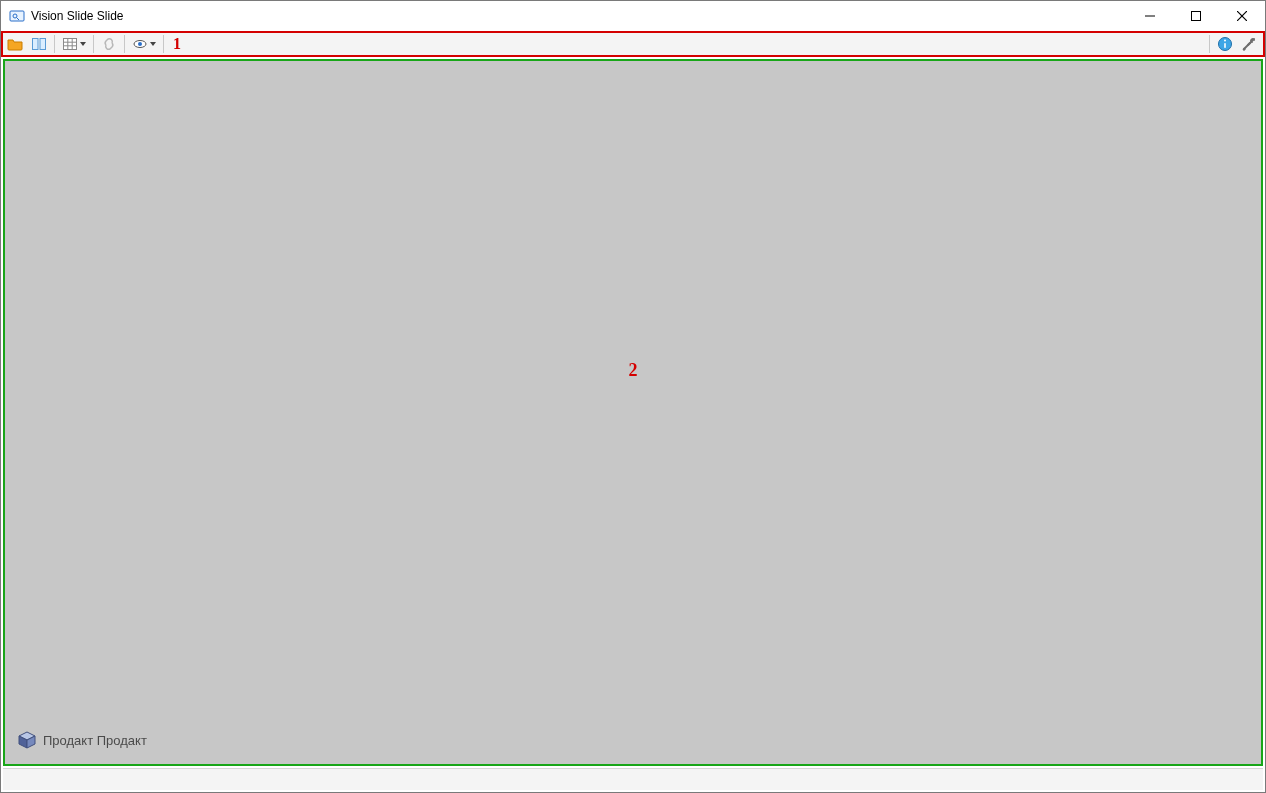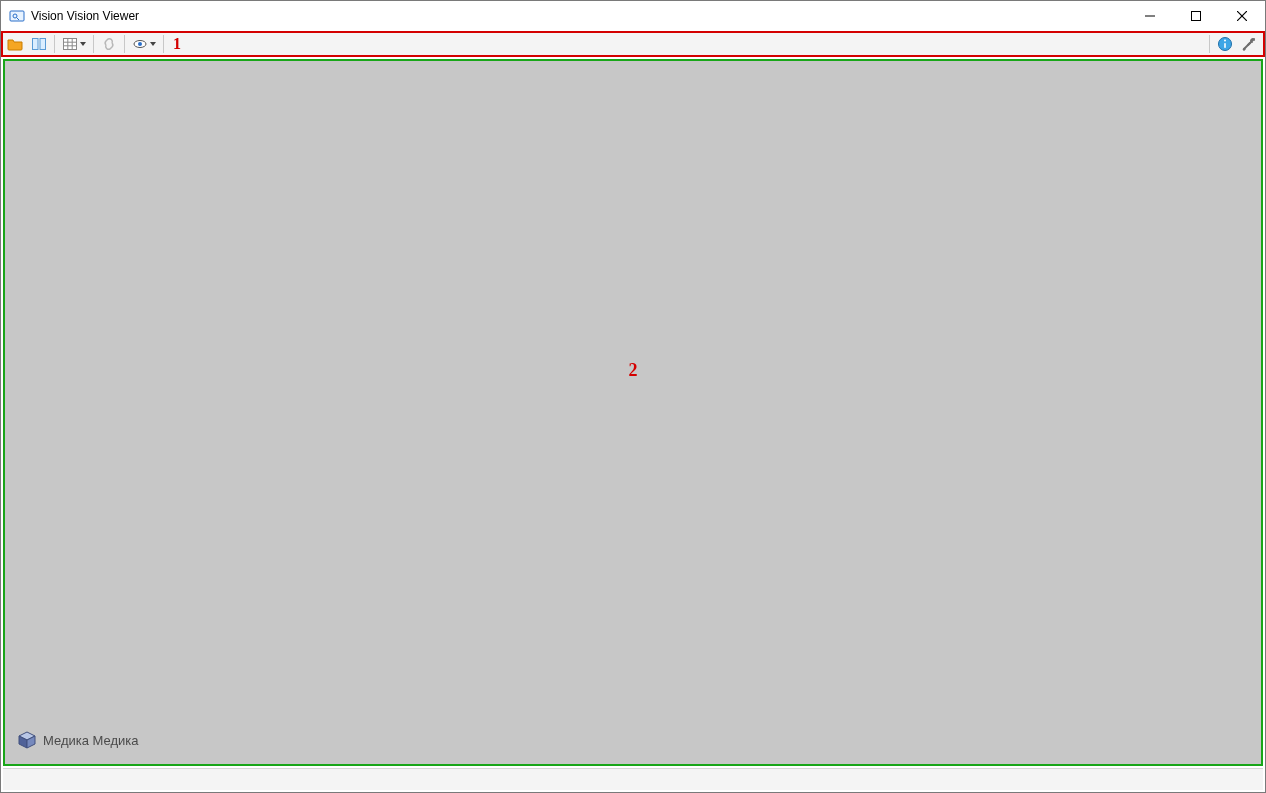--- a/index.html
+++ b/index.html
@@ -35,21 +35,21 @@
 <div class="window">
 
   <div class="titlebar">
     <span class="app-icon">
       <svg width="16" height="16" viewBox="0 0 16 16">
         <rect x="1" y="3" width="14" height="10" rx="1" fill="#e8f3ff" stroke="#2a6fc9"></rect>
         <circle cx="6" cy="8" r="2" fill="none" stroke="#2a6fc9"></circle>
         <line x1="7.5" y1="9.5" x2="10" y2="12" stroke="#2a6fc9"></line>
       </svg>
     </span>
-    <span class="title">Vision Vision Viewer</span>
+    <span class="title">Vision Slide Slide</span>
     <span class="spacer"></span>
     <div class="win-btn">
       <svg width="10" height="10" viewBox="0 0 10 10">
           <line x1="0" y1="5" x2="10" y2="5" stroke="#000" stroke-width="1"></line>
         </svg>
     </div>
     <div class="win-btn">
       <svg width="10" height="10" viewBox="0 0 10 10">
           <rect x="0.5" y="0.5" width="9" height="9" fill="none" stroke="#000" stroke-width="1"></rect>
         </svg>
@@ -142,19 +142,19 @@
   <div class="viewport-wrap">
     <span class="viewport-annot">2</span>
     <div class="watermark">
       <span class="cube">
         <svg width="20" height="20" viewBox="0 0 20 20">
           <polygon points="10,2 18,6 10,10 2,6" fill="#b9c8e8" stroke="#3b4b7a"></polygon>
           <polygon points="2,6 10,10 10,18 2,14" fill="#4a5d96" stroke="#3b4b7a"></polygon>
           <polygon points="18,6 10,10 10,18 18,14" fill="#7286bd" stroke="#3b4b7a"></polygon>
         </svg>
       </span>
-      <span>Медика Медика</span>
+      <span>Продакт Продакт</span>
     </div>
   </div>
 
   <div class="statusbar"></div>
 
 </div>
 
 </body></html>

